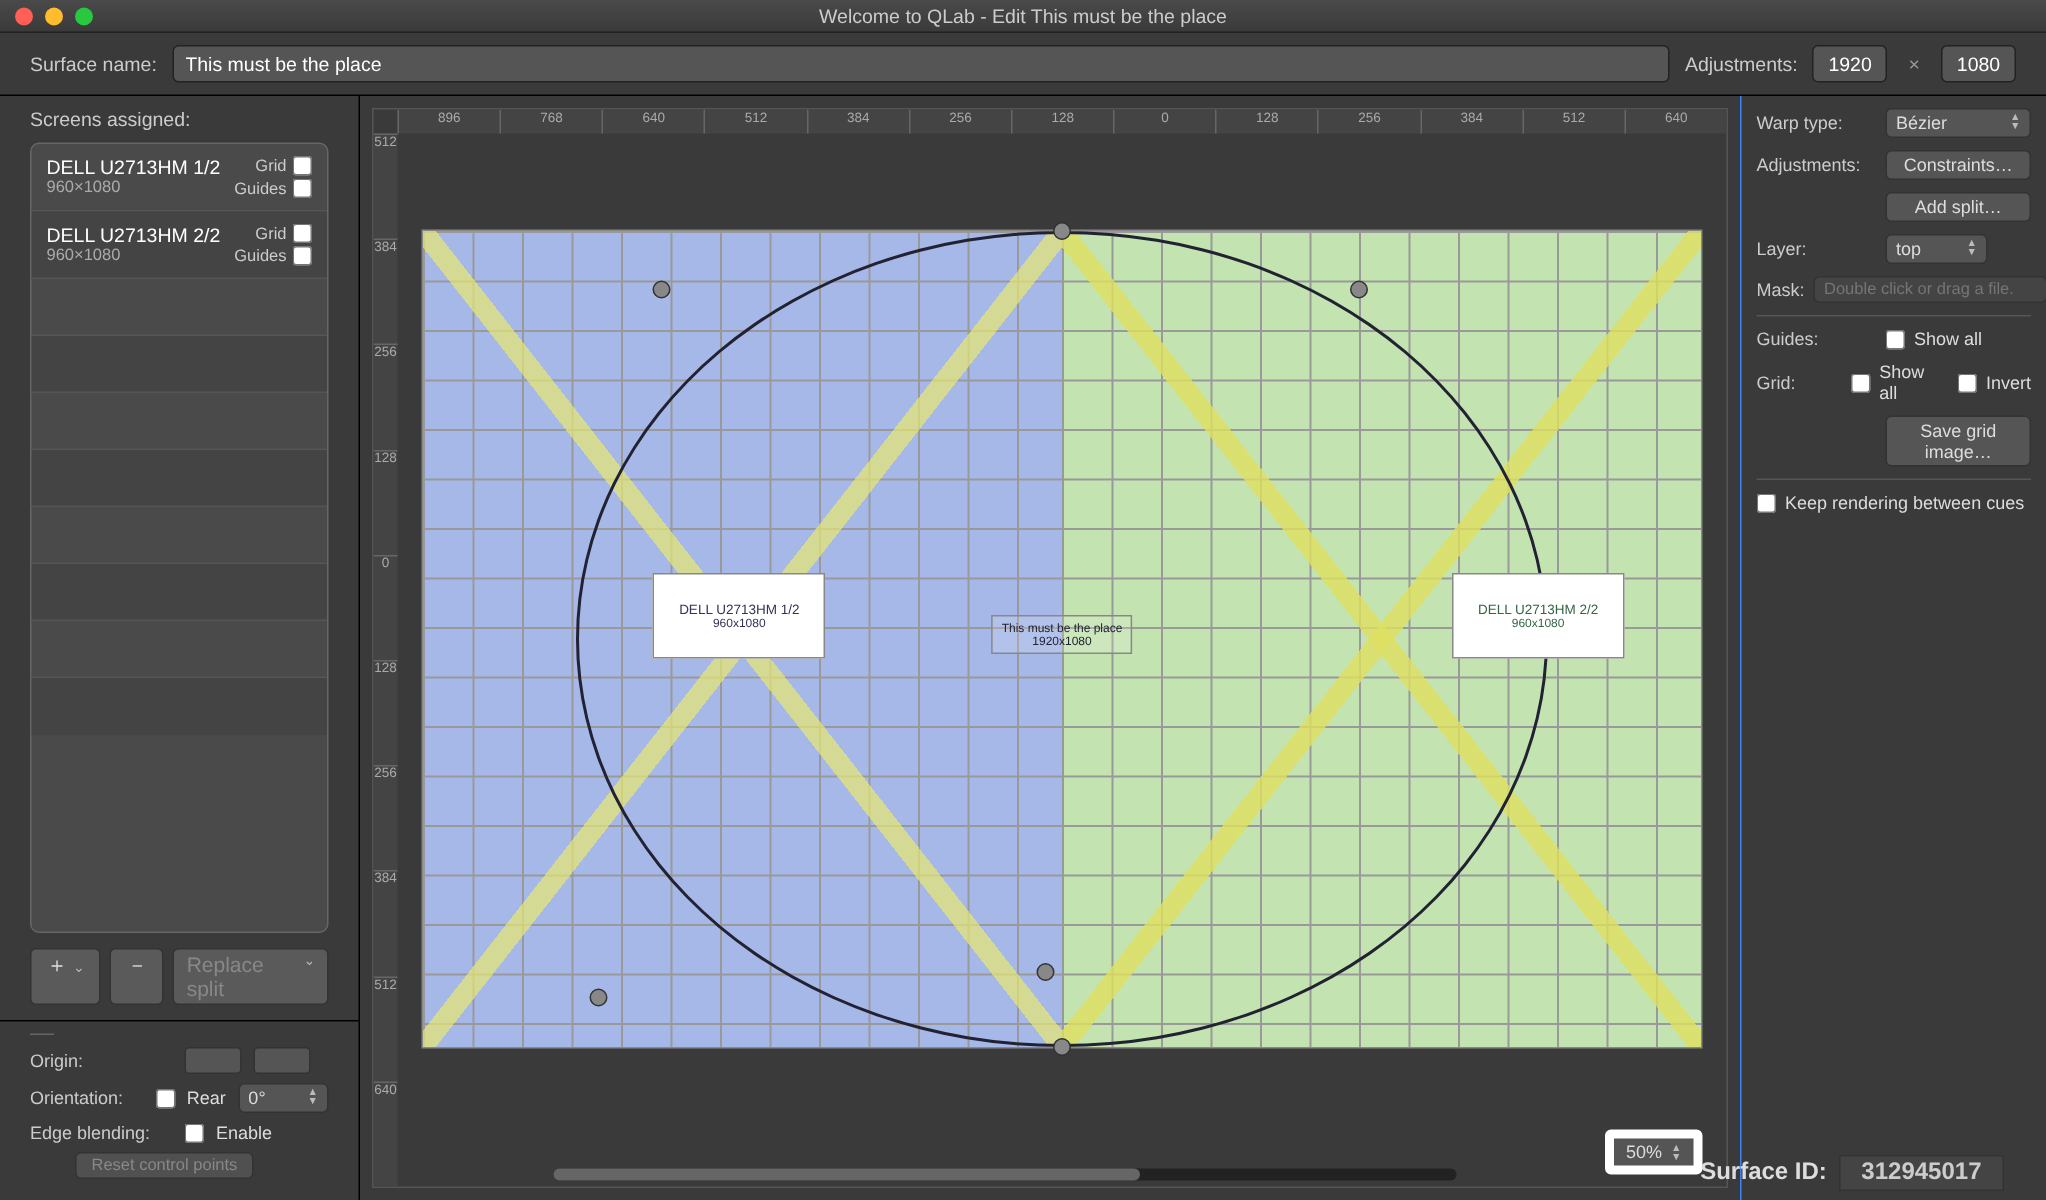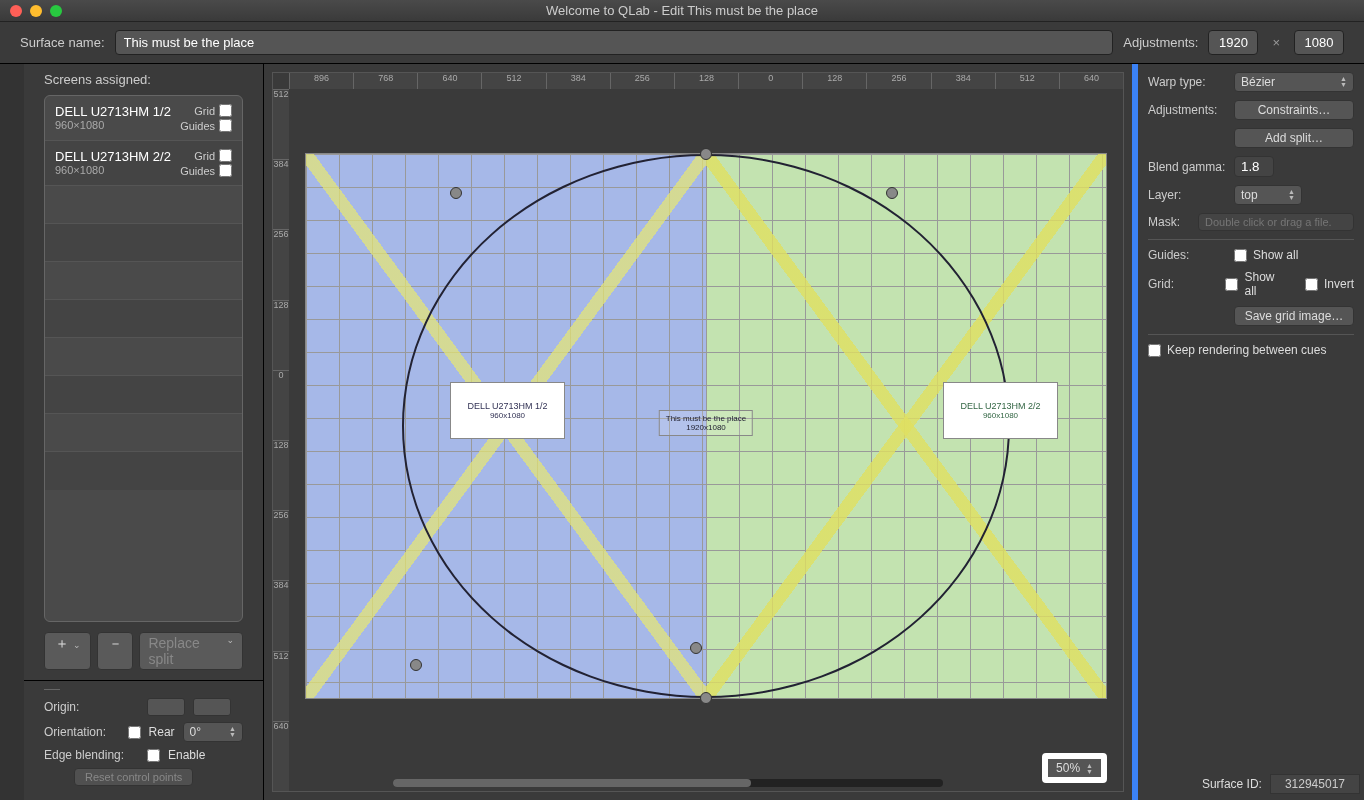--- a/index.html
+++ b/index.html
@@ -14,24 +14,24 @@
 
 
 .topbar { height: 42px; display:flex; align-items:center; padding:0 20px; gap:10px; background:#3a3a3a; border-bottom:1px solid #000; }
 .topbar label { color:#ccc; }
 .field { background:#555; border:1px solid #222; border-radius:4px; color:#fff; padding:4px 8px; font-size:13px; }
 .surface-name { flex:1; }
 .dimx { color:#999; padding:0 4px; }
 .dimfield { width:50px; text-align:center; }
 
 
-.main { display:flex; height: 736px; margin-left: 24px; }
+.main { display:flex; height: 736px; }
 .left { width: 240px; background:#3a3a3a; border-right:1px solid #000; display:flex; flex-direction:column; }
 .center { flex:1; background:#3a3a3a; position:relative; display:flex; flex-direction:column; }
-.right { width: 232px; background:#3a3a3a; padding:8px 10px; border-left:6px solid #3b82f6; }
+.right { width: 204px; background:#3a3a3a; padding:8px 10px; border-left:1px solid #3b82f6; }
 
 
 .screens-head { padding:8px 20px; color:#ccc; }
 .screenlist { flex:1; margin:0 20px; background:#4a4a4a; border:1px solid #666; border-radius:6px; overflow:hidden; }
 .srow { padding:8px 10px; border-bottom:1px solid #555; display:flex; justify-content:space-between; }
 .srow:nth-child(even){ background:#444; }
 .srow .info .name { color:#fff; }
 .srow .info .res { color:#aaa; font-size:11px; }
 .srow .toggles { display:flex; flex-direction:column; gap:2px; font-size:11px; color:#ccc; }
 .srow .toggles label { display:flex; align-items:center; gap:4px; justify-content:flex-end; }
@@ -79,21 +79,21 @@
 
 
 .rrow { display:flex; align-items:center; gap:6px; margin-bottom:8px; font-size:12px; }
 .rrow .rlbl { width:80px; color:#ccc; }
 .select { flex:1; background:#555; border:1px solid #333; border-radius:4px; padding:2px 6px; display:flex; justify-content:space-between; align-items:center;gap:28px; }
 .rbtn { flex:1; background:#555; border:1px solid #333; border-radius:4px; padding:2px 6px; text-align:center; color:#ddd; cursor:pointer; }
 .rinput { background:#444; border:1px solid #333; border-radius:4px; padding:2px 6px; color:#fff; width:40px; }
 .rsep { border-top:1px solid #555; margin:8px 0; }
 .chev { font-size:9px; color:#bbb; }
 .maskfield { flex:1; background:#444; border:1px solid #333; border-radius:4px; padding:2px 6px; color:#888; font-size:11px; }
-.bottom-id { position:absolute; bottom:6px; right:4px; display:flex; align-items:center; gap:8px; font-size:12px; }
+.bottom-id { position:absolute; bottom:6px; right:28px; display:flex; align-items:center; gap:8px; font-size:16px;font-weight:bold; }
 .idfield { background:#444; border:1px solid #333; padding:2px 14px; color:#ccc; }
 input[type=checkbox]{ accent-color:#666; }
 </style>
 </head>
 <body>
 
 <div class="titlebar">
   <div class="traffic">
     <div class="tdot red"></div>
     <div class="tdot yellow"></div>
@@ -278,24 +278,20 @@
     </div>
     <div class="rrow">
         <span class="rlbl">Adjustments:</span>
       <div class="rbtn">Constraints…</div>
     </div>
     <div class="rrow">
         <span class="rlbl"></span>
       <div class="rbtn">Add split…</div>
     </div>
     <div class="rrow">
-        <span class="rlbl">Blend gamma:</span>
-      <input class="rinput" value="1.8" style="">
-    </div>
-    <div class="rrow">
         <span class="rlbl">Layer:</span>
       <div class="select" style="flex:0 0 68px">
           <span>top</span>
           <span class="stepper">
             <span>▲</span>
             <span>▼</span>
           </span>
         </div>
     </div>
     <div class="rrow">

